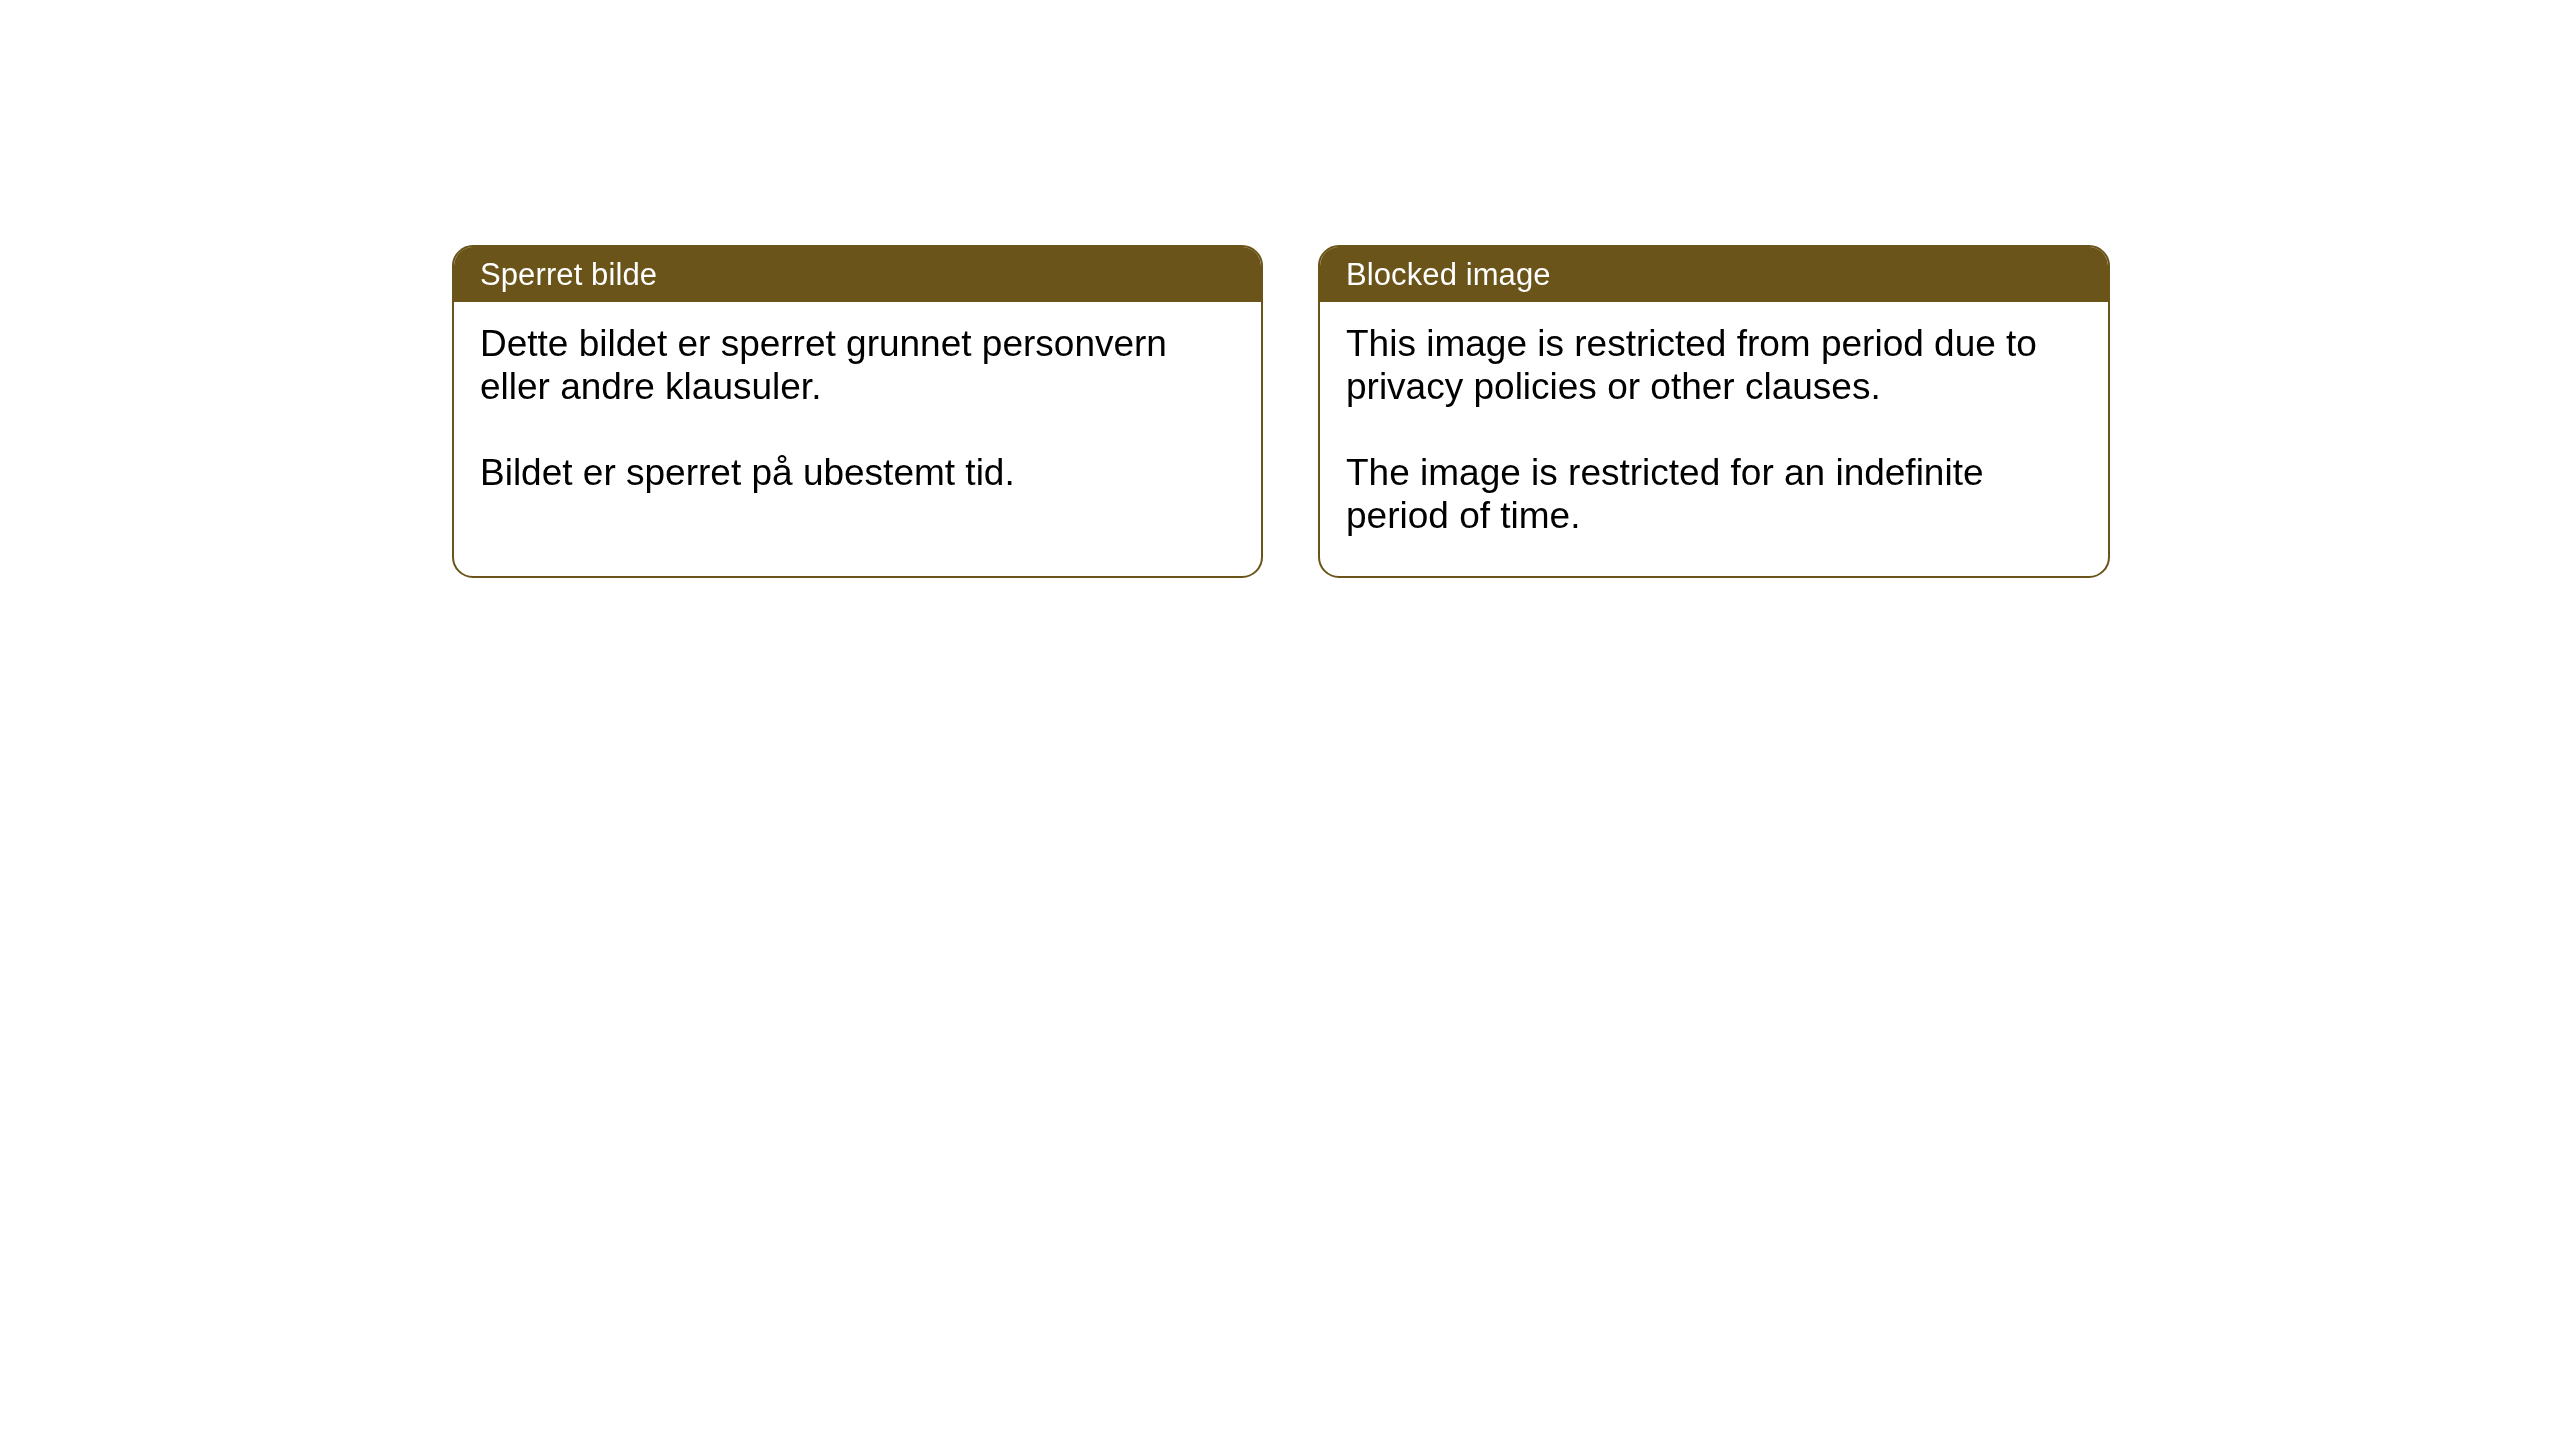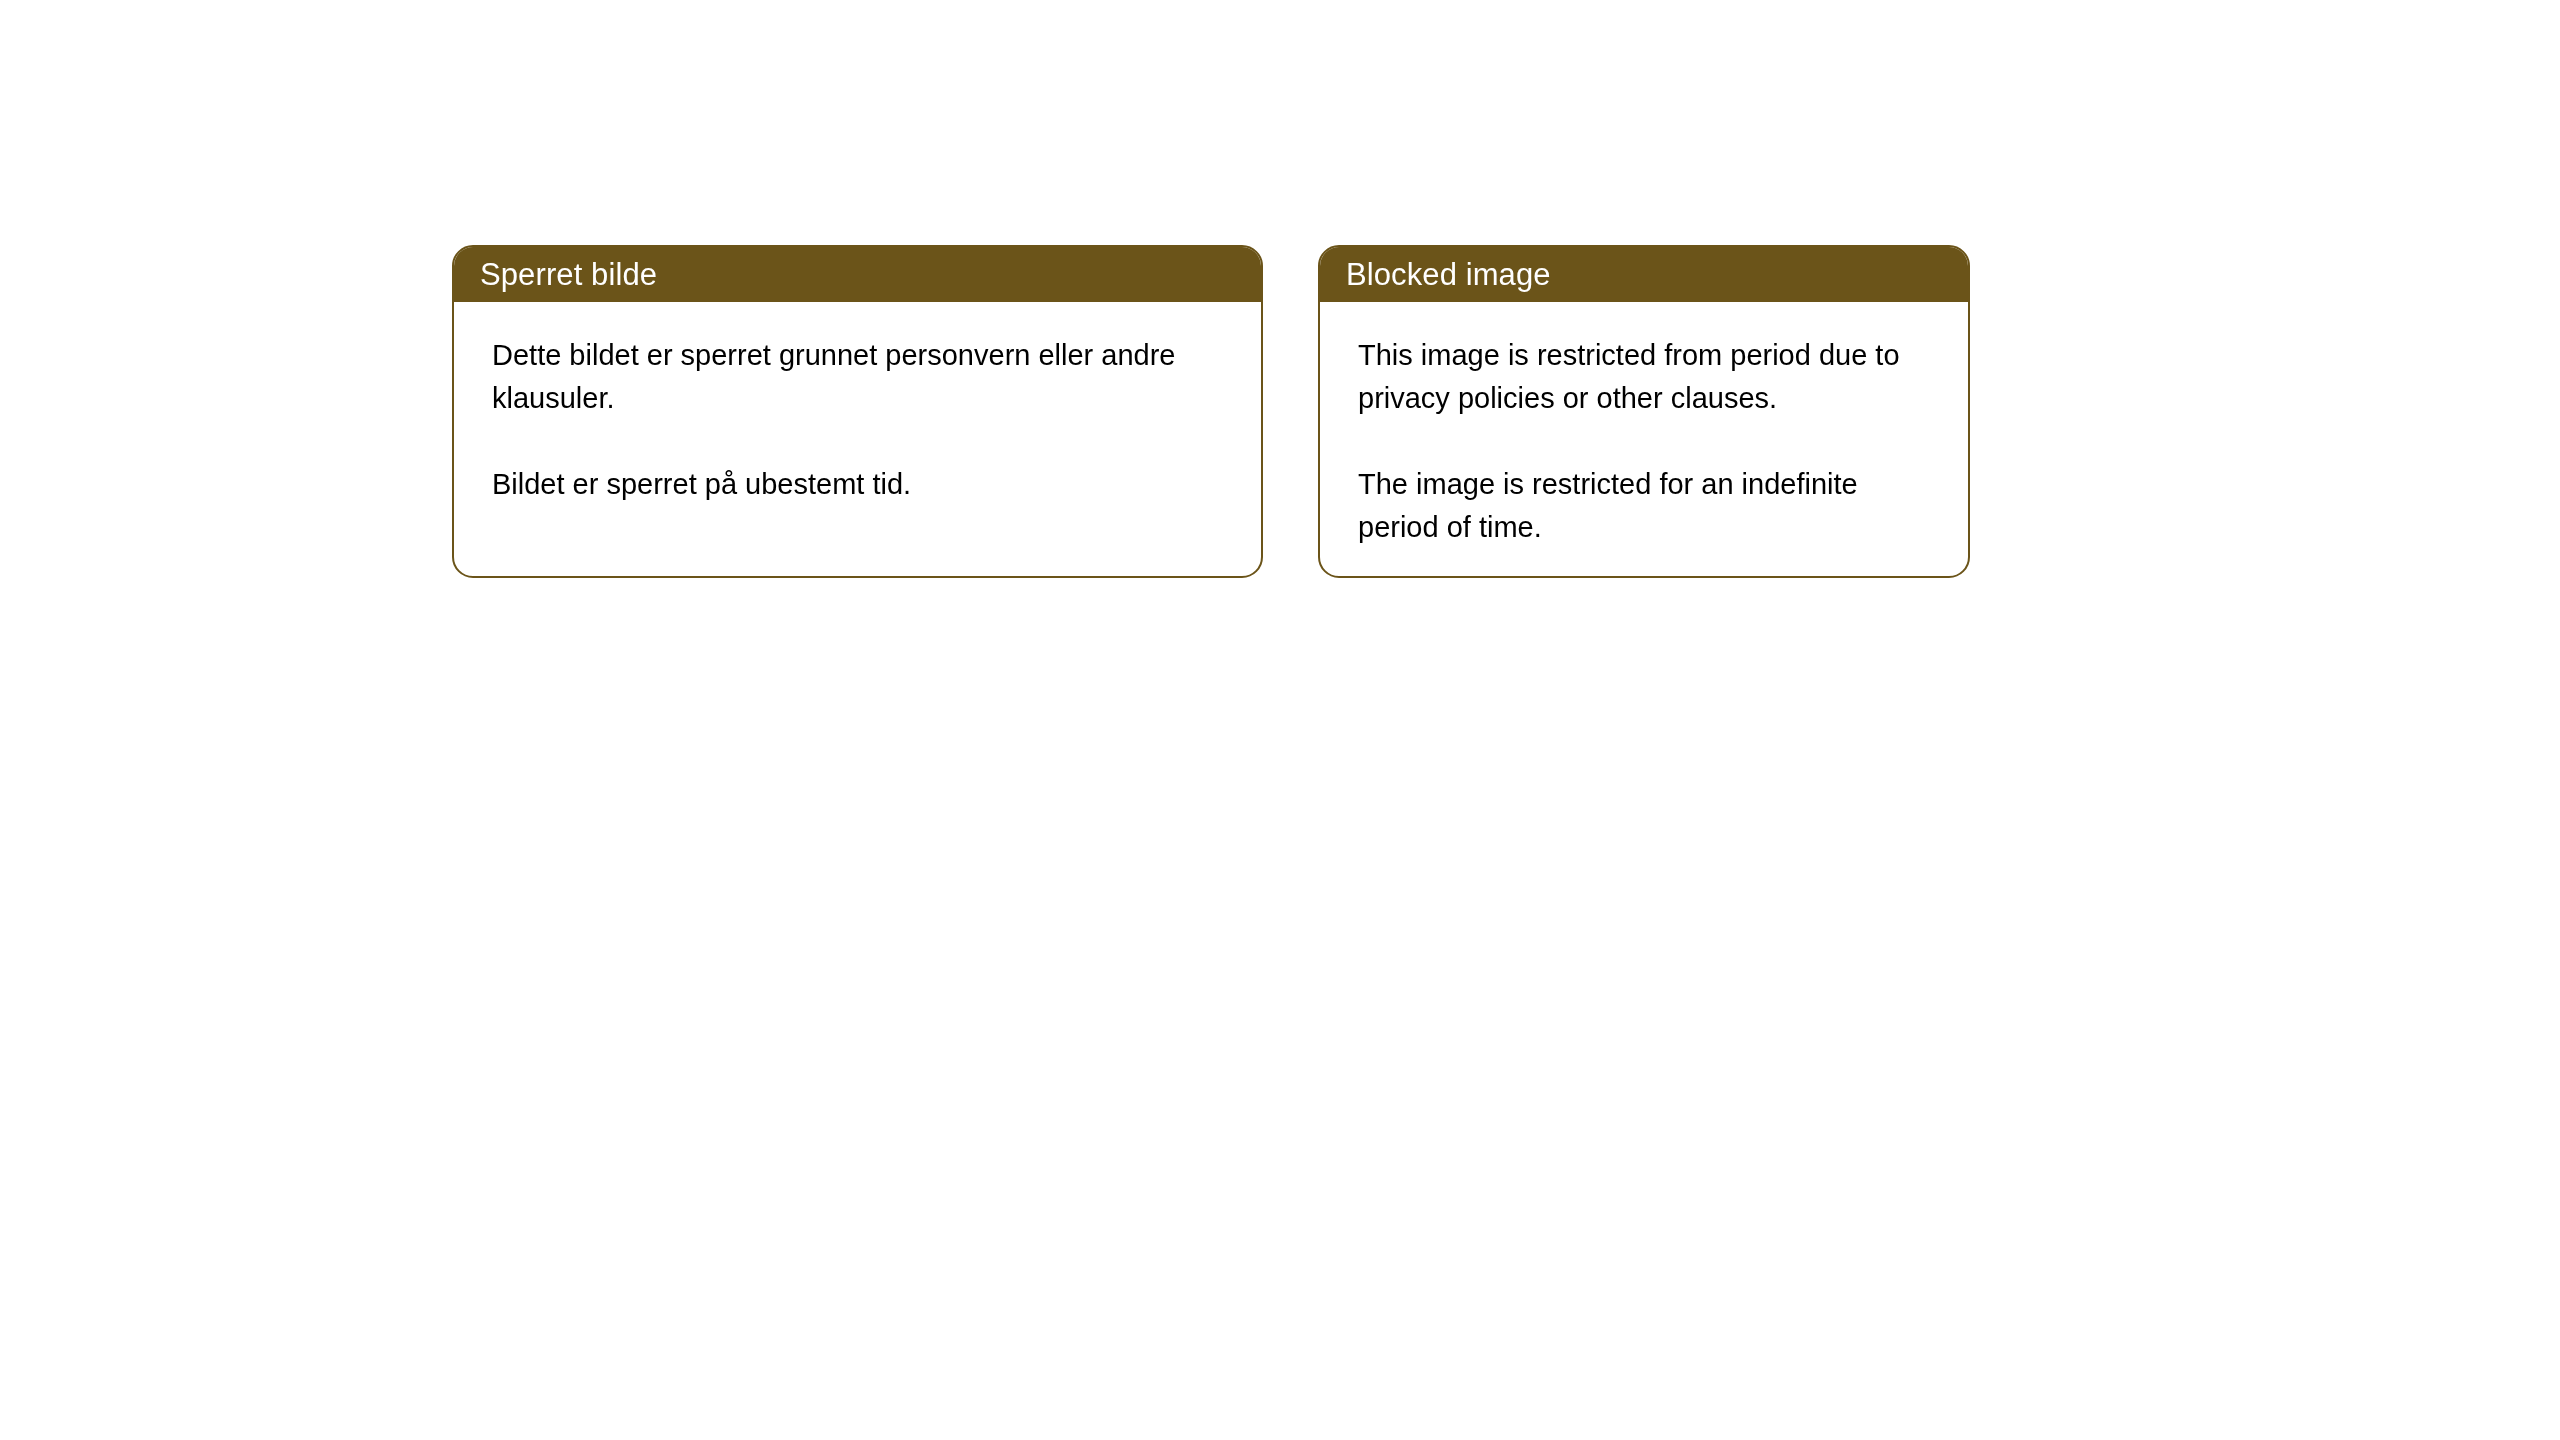--- a/index.html
+++ b/index.html
@@ -41,21 +41,21 @@
     height: 333px;
     display: flex;
     flex-direction: column;
   }
 
   .notice-card.card-no {
     width: 811px;
   }
 
   .notice-card.card-en {
-    width: 652px;
+    width: 792px;
   }
 
   .notice-header {
     background: #6b5419;
     height: 55px;
     flex: 0 0 55px;
     display: flex;
     align-items: center;
     padding: 0 0 0 26px;
     box-sizing: border-box;
@@ -71,24 +71,24 @@
   }
 
   .notice-body {
     flex: 1 1 auto;
     padding: 20px 26px 0 26px;
     box-sizing: border-box;
   }
 
   .notice-paragraph {
     color: #000000;
-    font-size: 29px;
+    font-size: 37px;
     font-weight: 400;
     line-height: 43px;
-    margin: 12px;
+    margin: 0;
   }
 
   .notice-paragraph + .notice-paragraph {
     margin-top: 43px;
   }
 </style>
 </head>
 <body>
 
 <div class="canvas">

